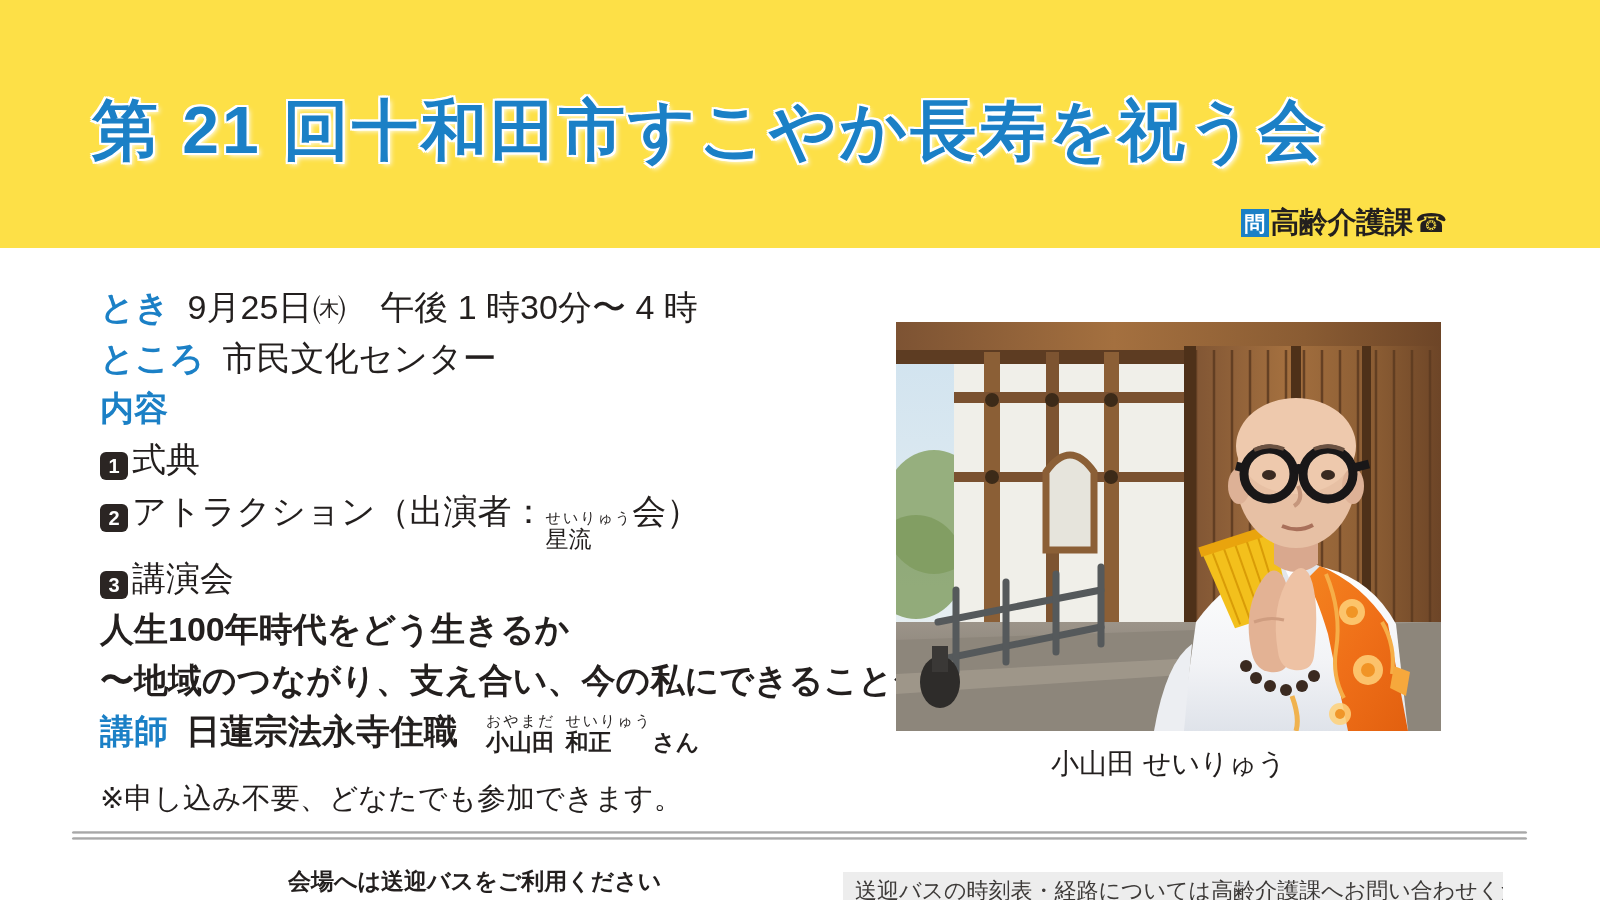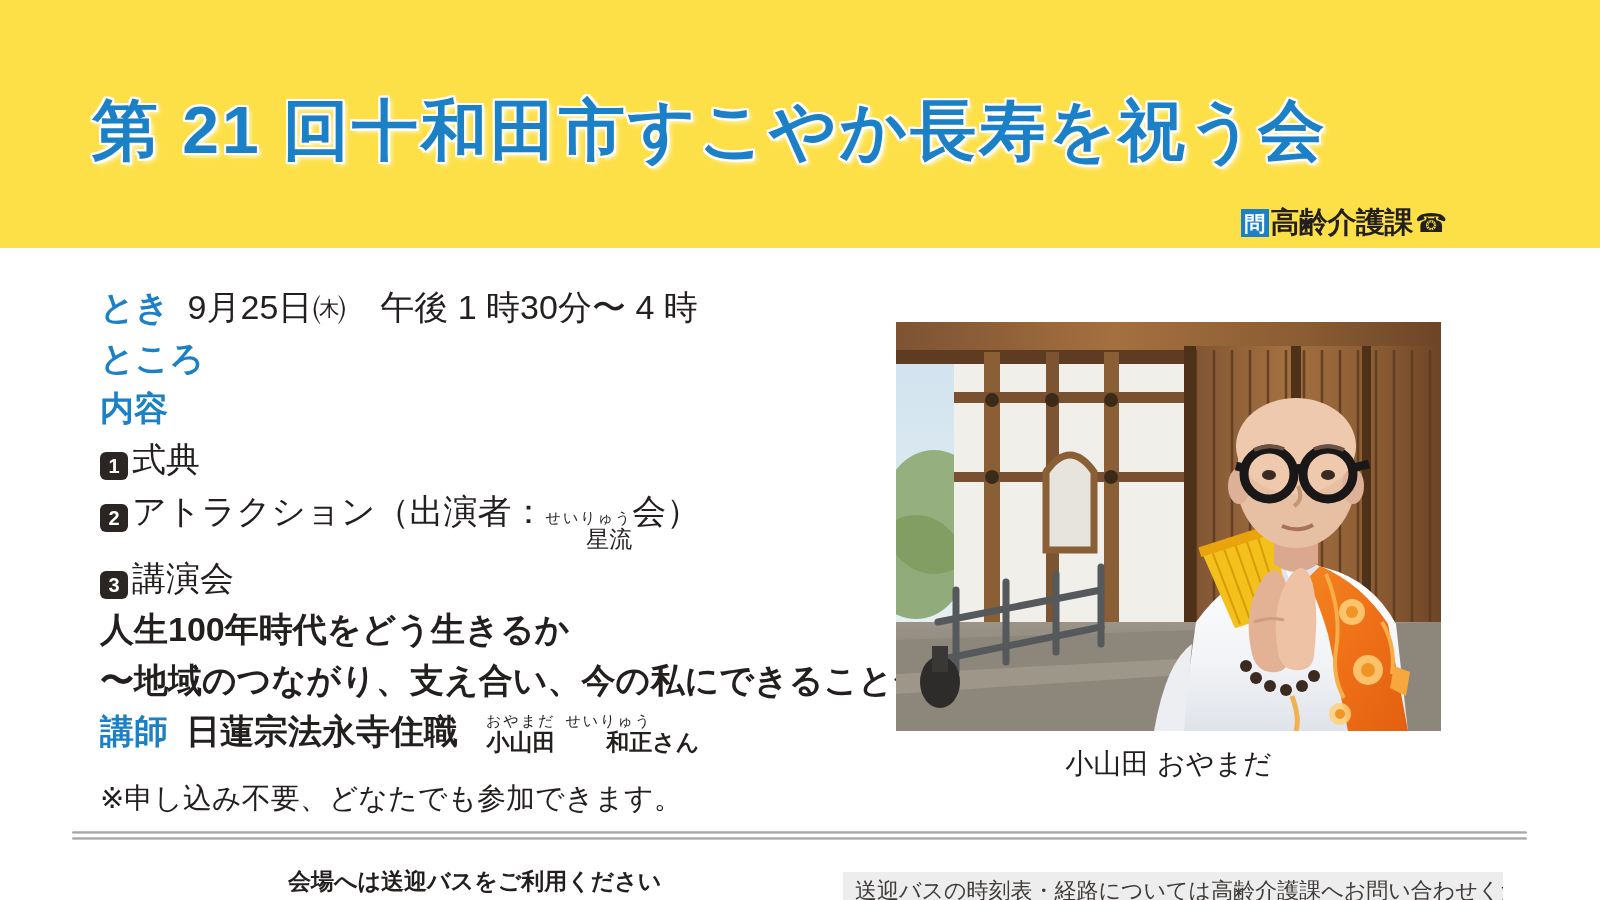--- a/index.html
+++ b/index.html
@@ -146,21 +146,21 @@
     line-height: 1.45;
     white-space: nowrap;
     font-weight: 600;
     color: #231f1e;
     margin-top: 2px;
   }
   .speaker-row .label-blue { font-weight: 700; }
   .ruby-wrap {
     display: inline-flex;
     flex-direction: column;
-    align-items: flex-end;
+    align-items: flex-start;
     line-height: 1;
   }
   .ruby-top {
     font-size: 15px;
     font-weight: 400;
     letter-spacing: 2px;
     line-height: 1;
     margin-bottom: 1px;
     color: #231f1e;
   }
@@ -262,20 +262,21 @@
 
   <div class="info-col">
 
     <div class="info-row">
       <span class="label-blue">とき</span>
       <span class="row-value">9月25日㈭　午後 1 時30分〜 4 時</span>
     </div>
 
     <div class="info-row">
       <span class="label-blue">ところ</span>
+      <span class="row-value">市民文化センター</span>
     </div>
 
     <div class="heading-blue">内容</div>
 
     <div class="numbered">
       <span class="num-box">1</span>
       <span>式典</span>
     </div>
 
     <div class="numbered">
@@ -476,21 +477,21 @@
           <circle cx="360" cy="356" r="6"></circle>
           <circle cx="374" cy="364" r="6"></circle>
           <circle cx="390" cy="368" r="6"></circle>
           <circle cx="406" cy="364" r="6"></circle>
           <circle cx="418" cy="354" r="6"></circle>
           <circle cx="350" cy="344" r="6"></circle>
         </g>
         <path d="M396 374 q8 22 4 35" stroke="#f0b24e" stroke-width="5" fill="none"></path>
       </svg>
     </div>
-    <div class="photo-caption">小山田 おやまだ</div>
+    <div class="photo-caption">小山田 せいりゅう</div>
   </div>
 
   <div class="divider">
     <div class="rule"></div>
     <div class="rule"></div>
   </div>
 </div>
 
 <div class="bottom-head">会場へは送迎バスをご利用ください</div>
 

